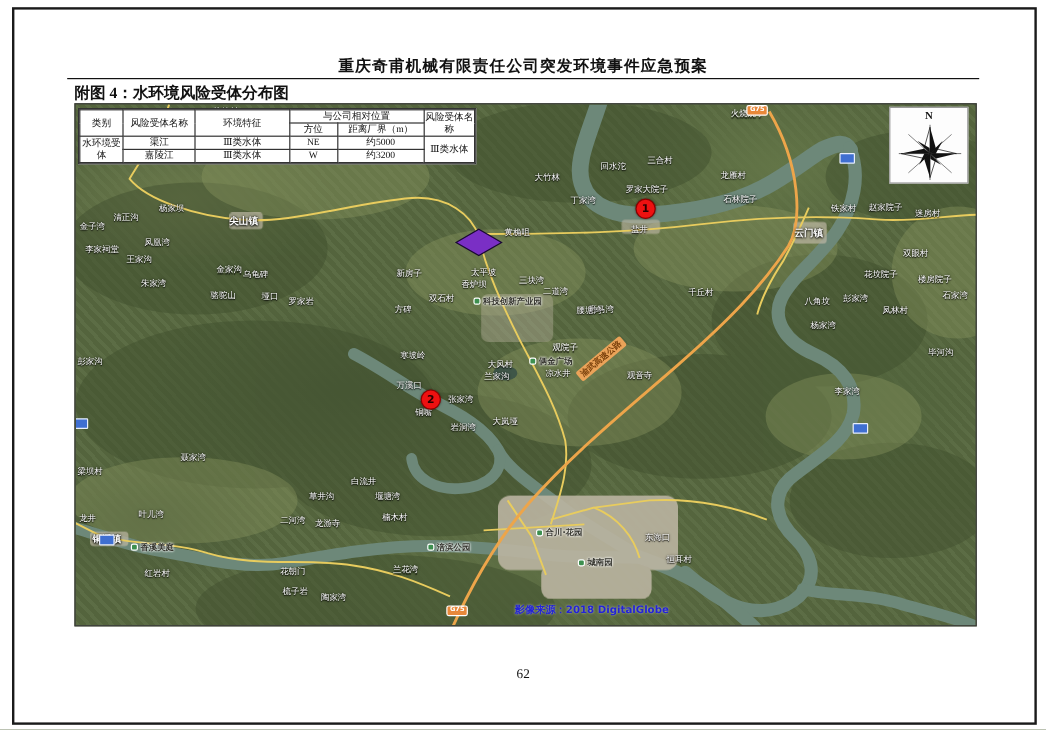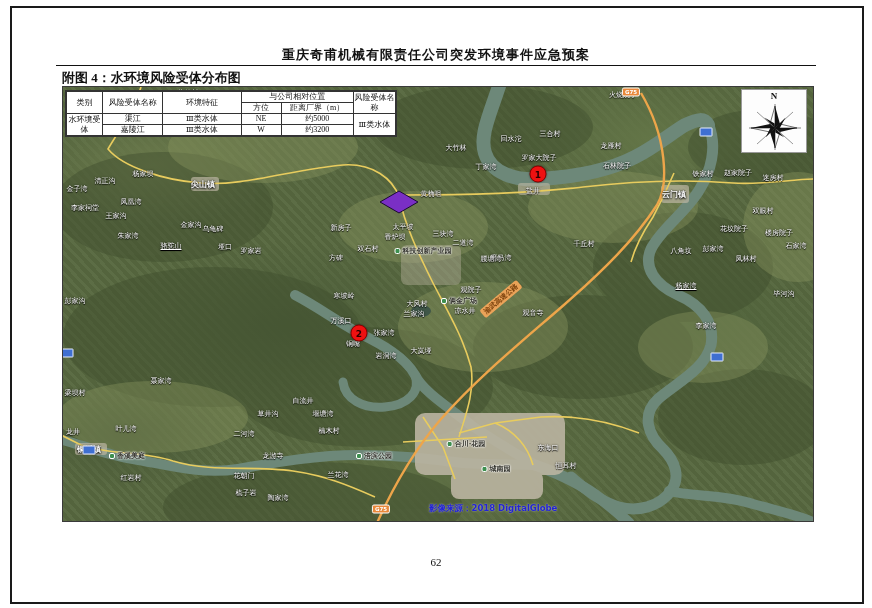--- a/index.html
+++ b/index.html
@@ -169,21 +169,21 @@
       </div>
       <div class="ml v" style="left: 65px; top: 149px;">
         <span>朱家湾</span>
       </div>
       <div class="ml v" style="left: 128px; top: 138px;">
         <span>金家沟</span>
       </div>
       <div class="ml v" style="left: 150px; top: 142px;">
         <span>乌龟碑</span>
       </div>
-      <div class="ml v" style="left: 108px; top: 159px; text-decoration: underline;">
+      <div class="ml v" style="left: 123px; top: 159px;">
         <span>骆驼山</span>
       </div>
       <div class="ml v" style="left: 162px; top: 160px;">
         <span>垭口</span>
       </div>
       <div class="ml v" style="left: 188px; top: 164px;">
         <span>罗家岩</span>
       </div>
       <div class="ml v" style="left: 12px; top: 214px;">
         <span>彭家沟</span>
@@ -313,21 +313,21 @@
       </div>
       <div class="ml v" style="left: 240px; top: 314px;">
         <span>白流井</span>
       </div>
       <div class="ml v" style="left: 260px; top: 327px;">
         <span>堰塘湾</span>
       </div>
       <div class="ml v" style="left: 181px; top: 347px;">
         <span>二河湾</span>
       </div>
-      <div class="ml v" style="left: 210px; top: 369px; justify-content: center;">
+      <div class="ml v" style="left: 210px; top: 349px; justify-content: center;">
         <span>龙游寺</span>
       </div>
       <div class="ml v" style="left: 266px; top: 344px;">
         <span>楠木村</span>
       </div>
       <div class="ml v" style="left: 181px; top: 389px;">
         <span>花朝门</span>
       </div>
       <div class="ml v" style="left: 275px; top: 388px;">
         <span>兰花湾</span>
@@ -382,21 +382,21 @@
       </div>
       <div class="ml v" style="left: 650px; top: 162px;">
         <span>彭家湾</span>
       </div>
       <div class="ml v" style="left: 618px; top: 164px;">
         <span>八角坟</span>
       </div>
       <div class="ml v" style="left: 683px; top: 172px;">
         <span>凤林村</span>
       </div>
-      <div class="ml v" style="left: 623px; top: 199px; text-decoration: underline;">
+      <div class="ml v" style="left: 623px; top: 184px;">
         <span>杨家湾</span>
       </div>
       <div class="ml v" style="left: 721px; top: 207px;">
         <span>毕河沟</span>
       </div>
       <div class="ml v" style="left: 643px; top: 239px;">
         <span>李家湾</span>
       </div>
     </div>
   <div class="hwy-label">渝武高速公路</div>

